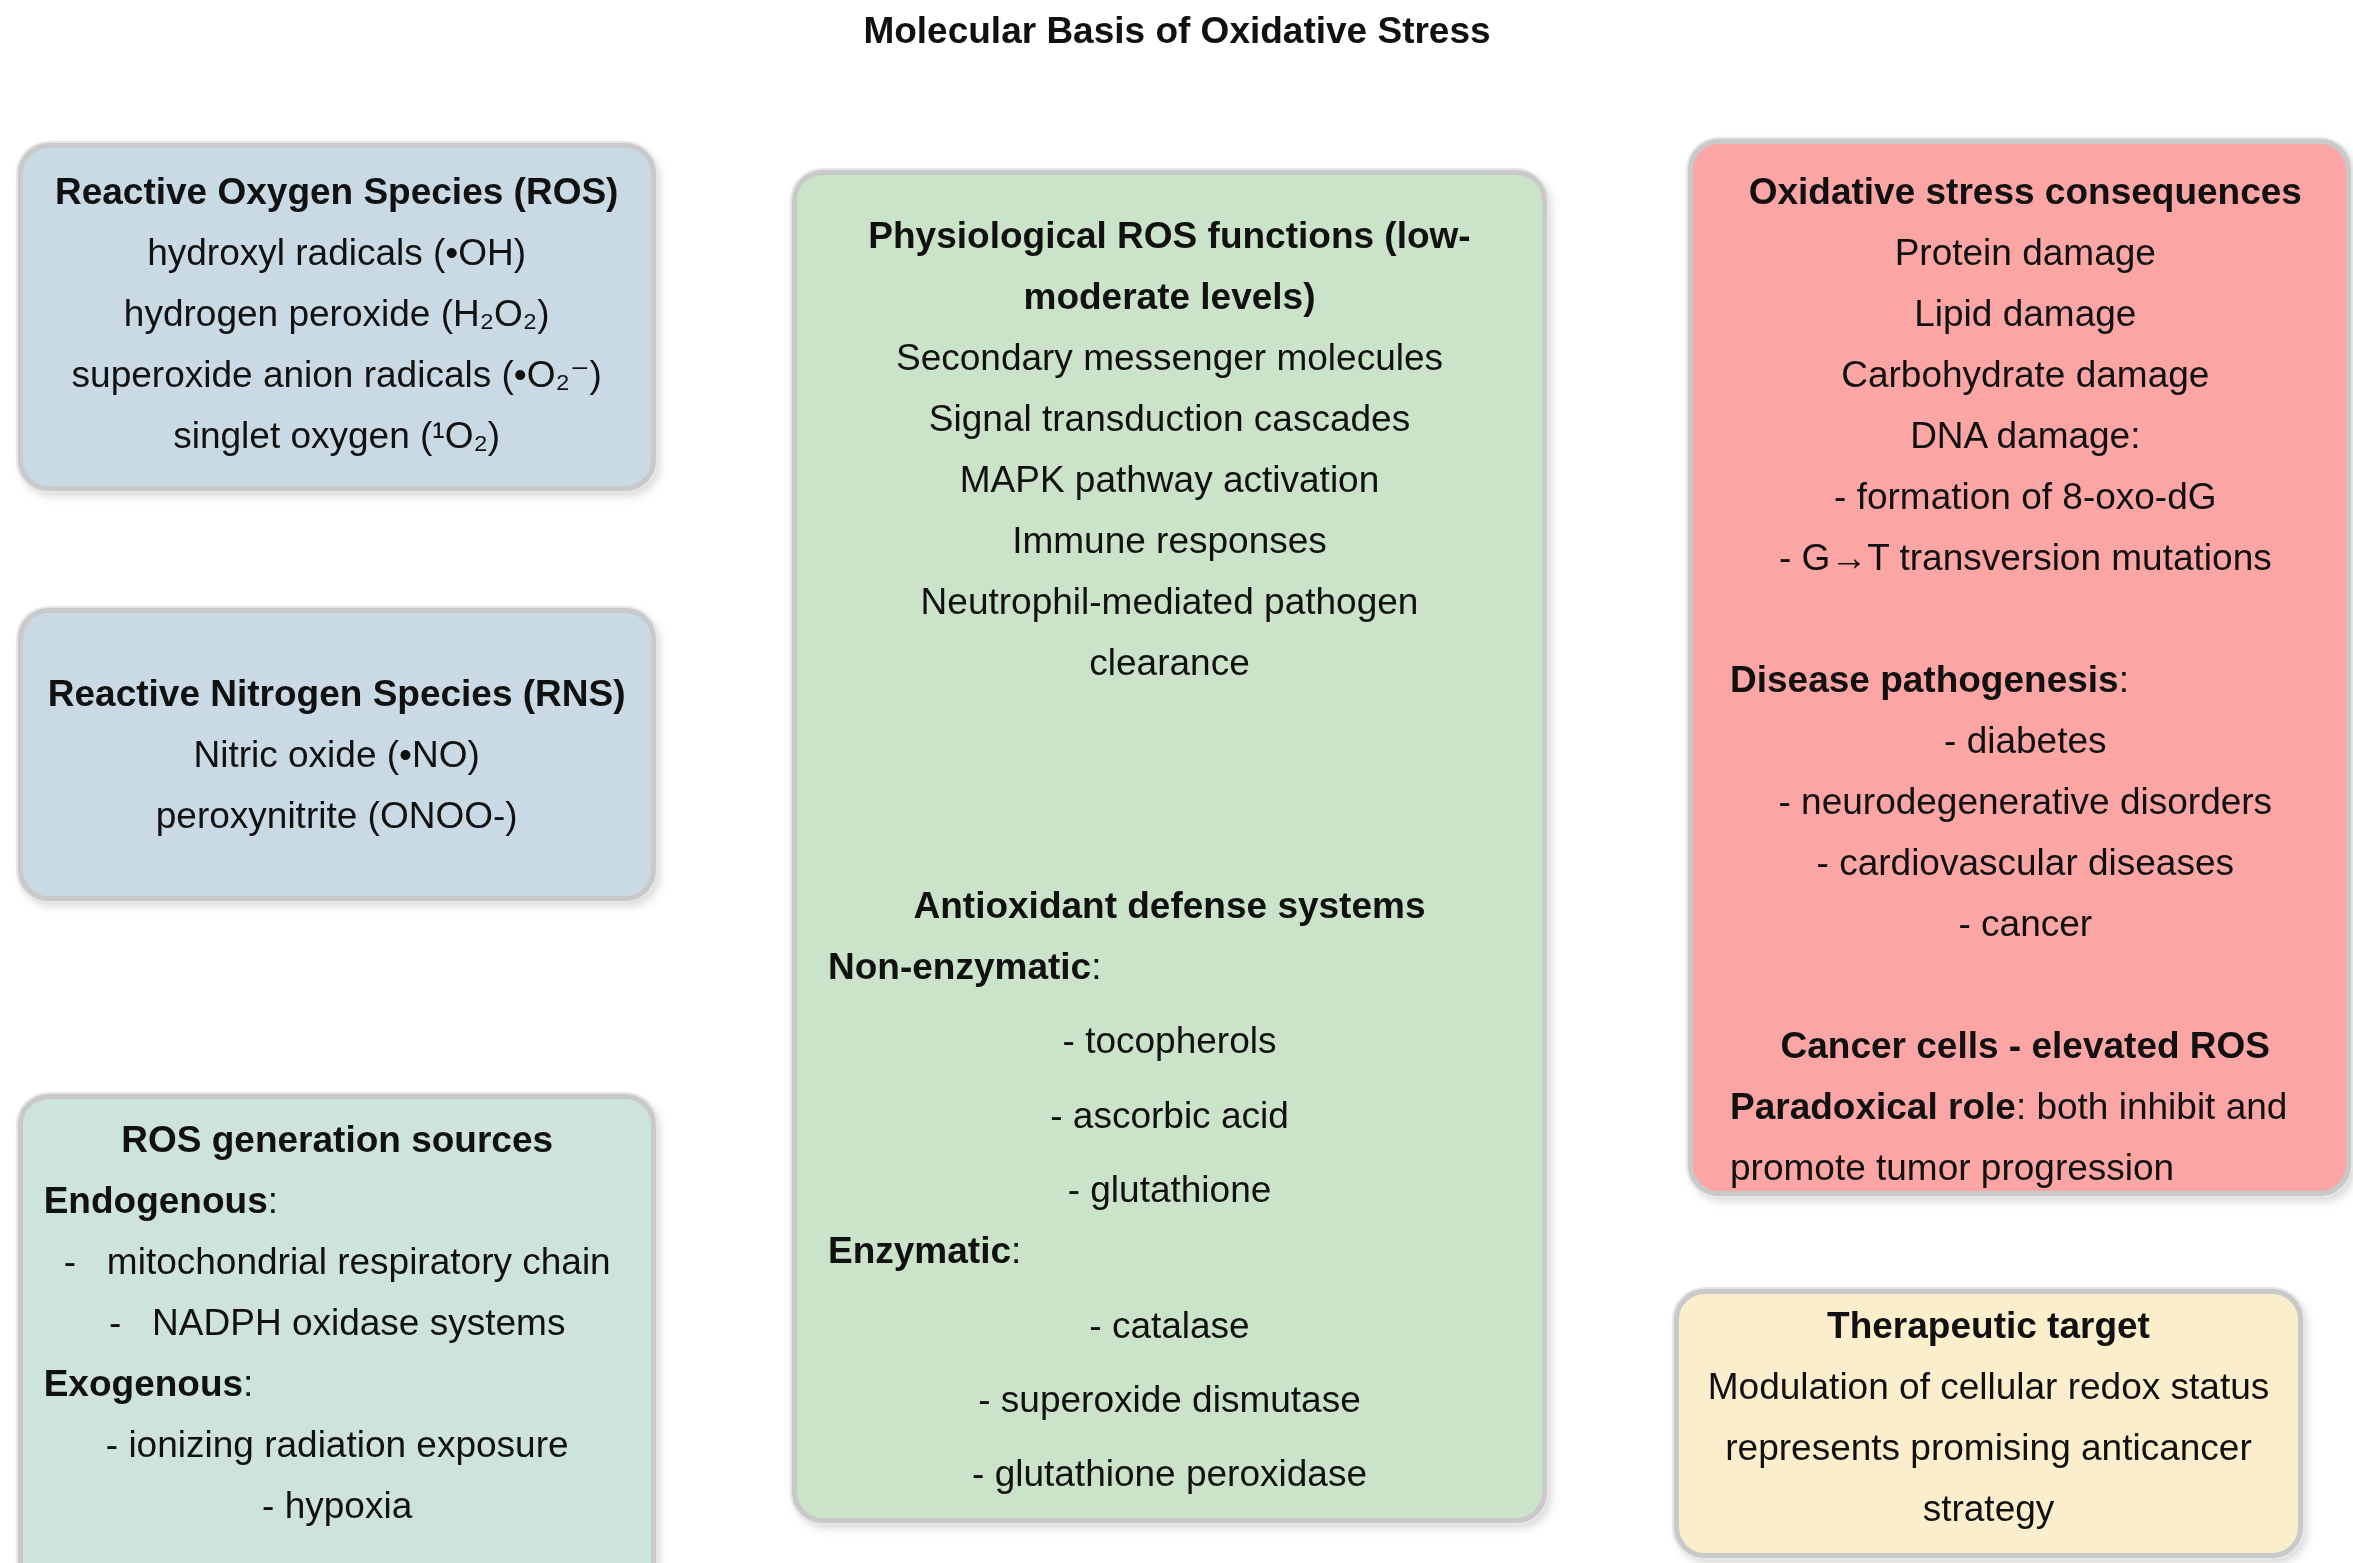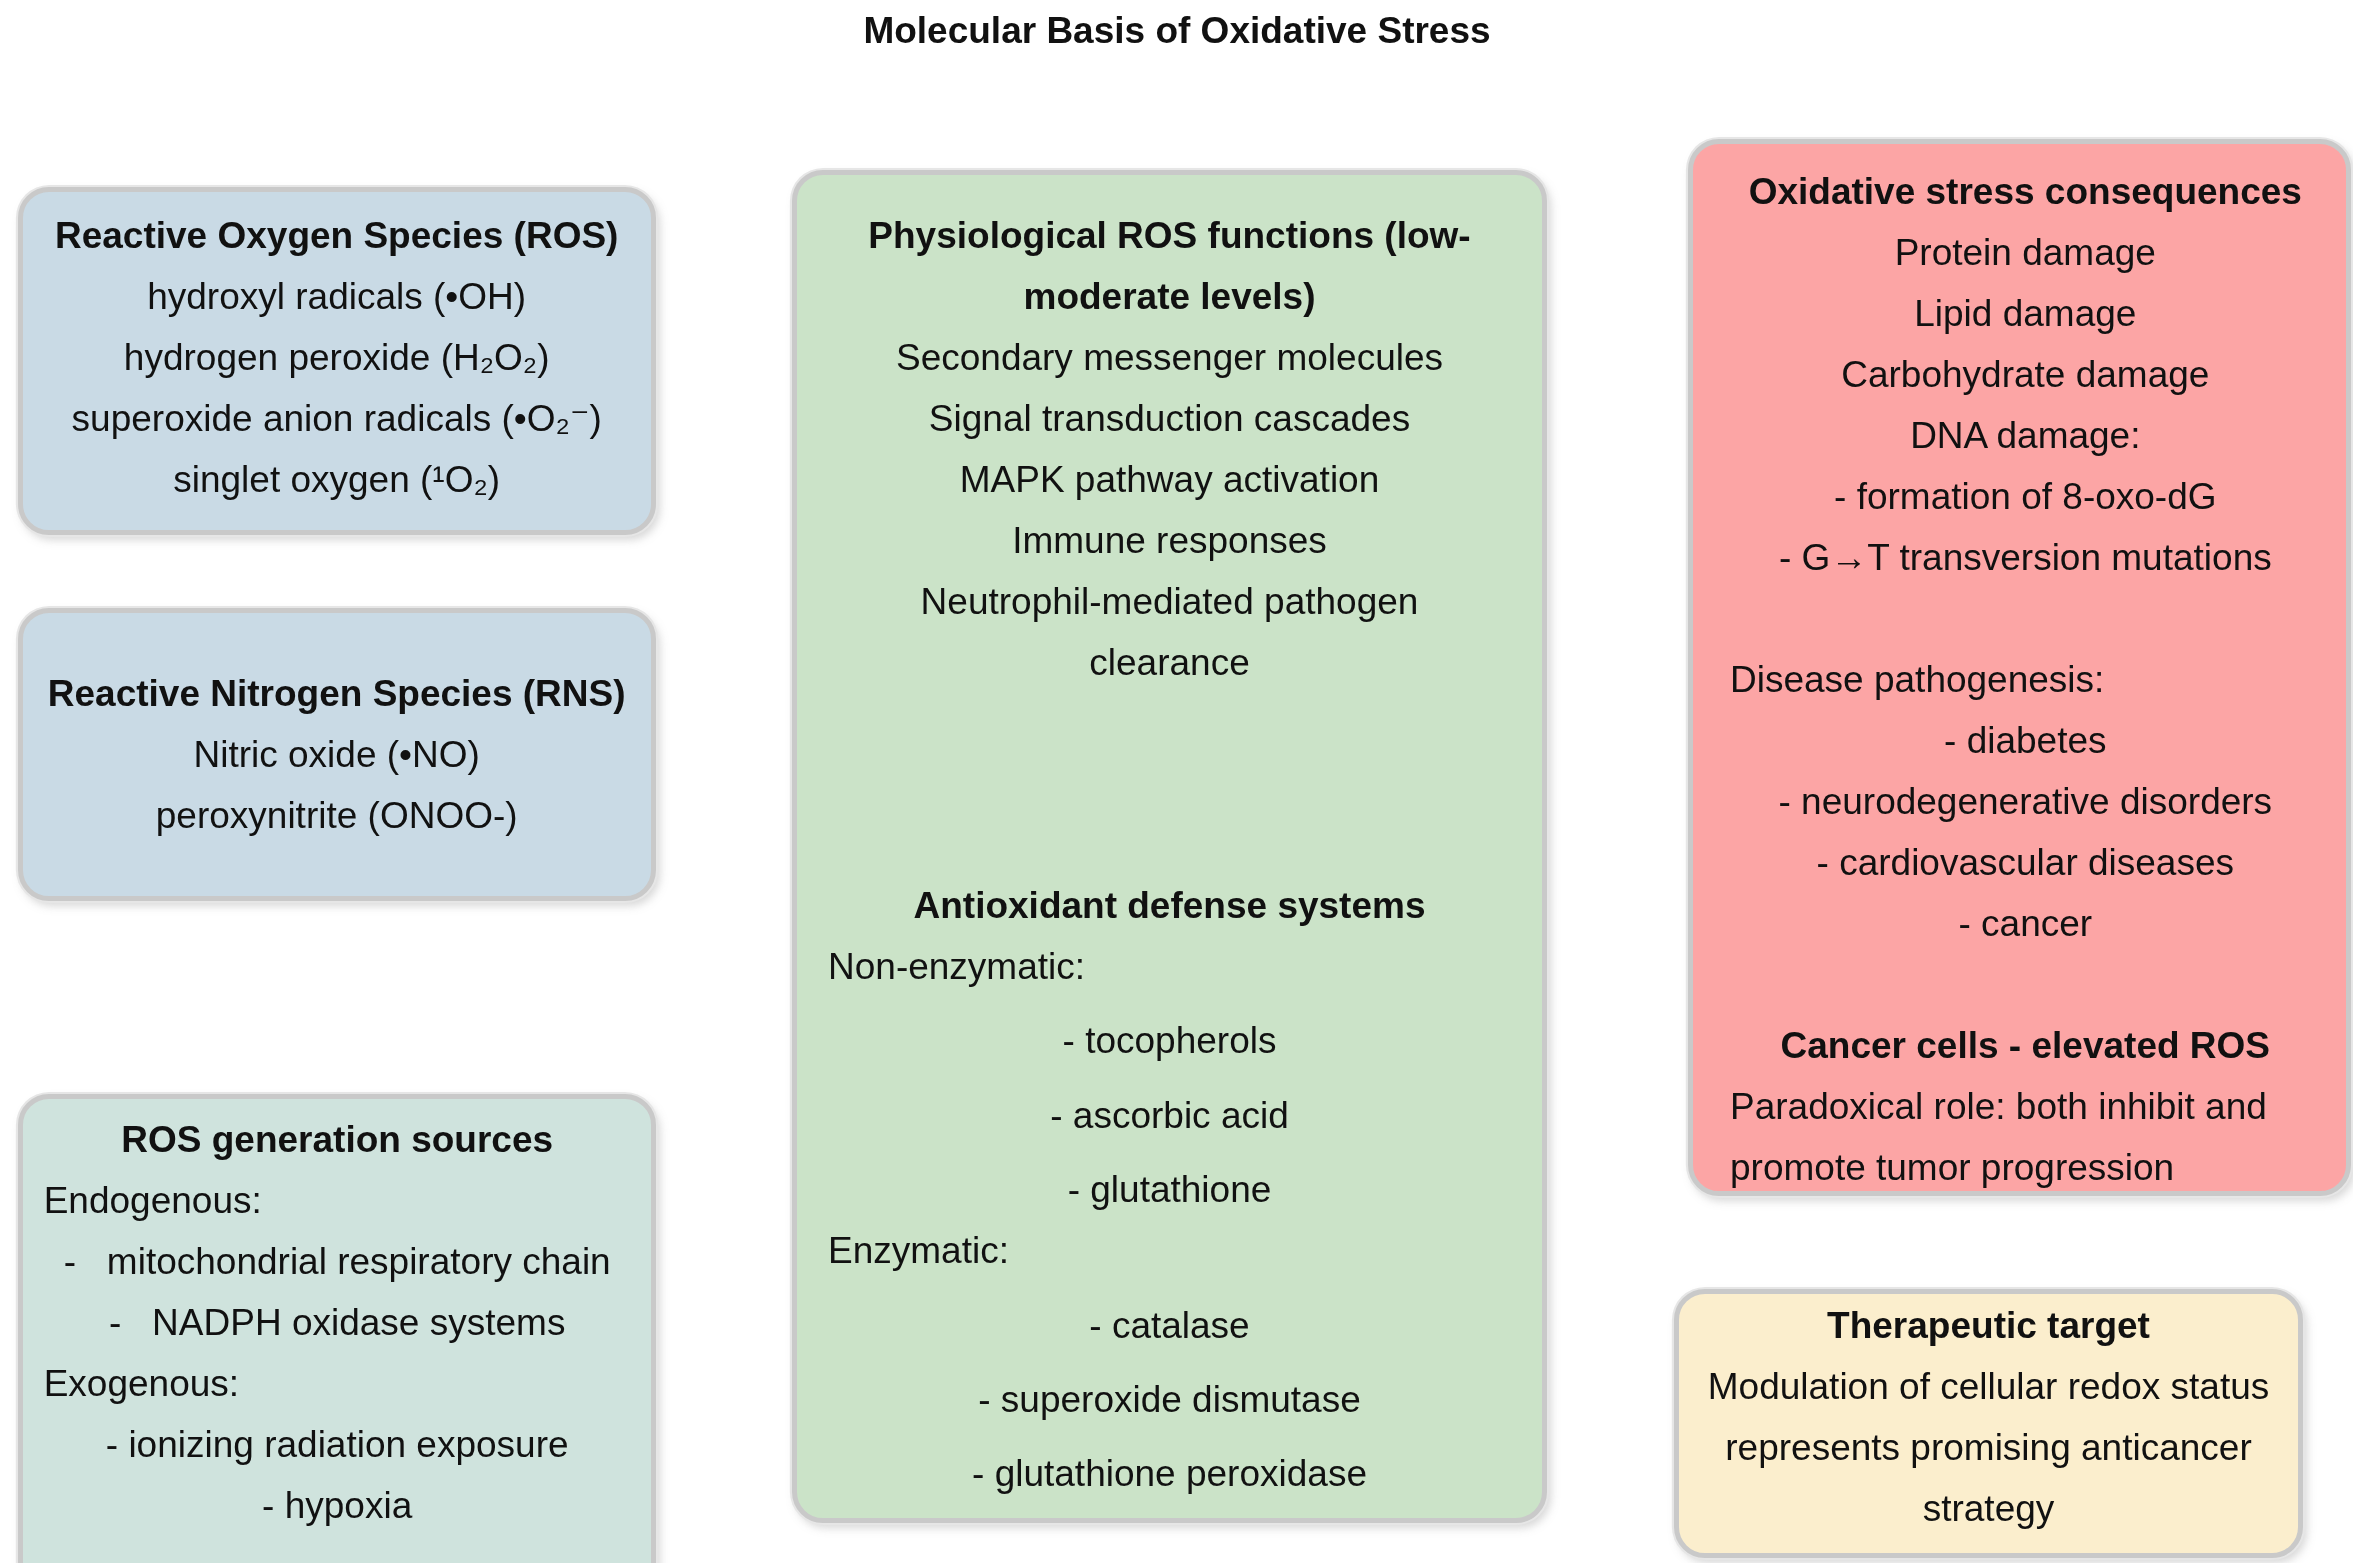--- a/index.html
+++ b/index.html
@@ -17,30 +17,30 @@
   .box{
     position:absolute;box-sizing:border-box;
     border:5.7px solid #c9c9c9;border-radius:31px;
     box-shadow:0 0 0 2.1px #e6e6e6, 3.5px 5px 8.5px rgba(140,140,140,0.35);
     font-size:37px;
   }
   .line{
     white-space:pre-wrap;
     line-height:61px;min-height:61px;
   }
-  .line strong{font-weight:400;margin-top:25px;}
+  .line strong{font-weight:700;margin-top:25px;}
   .h{font-weight:700;text-align:center;}
   .p{text-align:center;}
   .pl{text-align:center;}
   .hl{text-align:left;}
   .sp{min-height:61px;}
   .sp3{min-height:182px;}
   .gap{margin-top:13.4px;}
 
-  #ros-box      {left:17.7px;   top:143px;  width:638px;  height:348px;  padding:12.7px 14px 0 14px;margin-top:44px;}
+  #ros-box      {left:17.7px;   top:143px;  width:638px;  height:348px;  padding:12.7px 14px 0 14px;}
   #rns-box      {left:17.7px;   top:608px;  width:638px;  height:293px;  display:flex;flex-direction:column;justify-content:center;padding:0 14px;}
   #sources-box  {left:17.7px;   top:1094px; width:638px;  height:548px;  padding:10px 20px 0 21px;}
   #functions-box{left:792px; top:170px;  width:755px; height:1353px; padding:30px 31px 0 31px;}
   #consequences-box{left:1688px; top:139px; width:663px; height:1057px; padding:17px 25.4px 0 37px;}
   #therapeutic-box {left:1674px; top:1289px; width:629px; height:269px; padding:1px 17px 0 17px;}
 </style>
 </head>
 <body>
 
 <div class="canvas">

